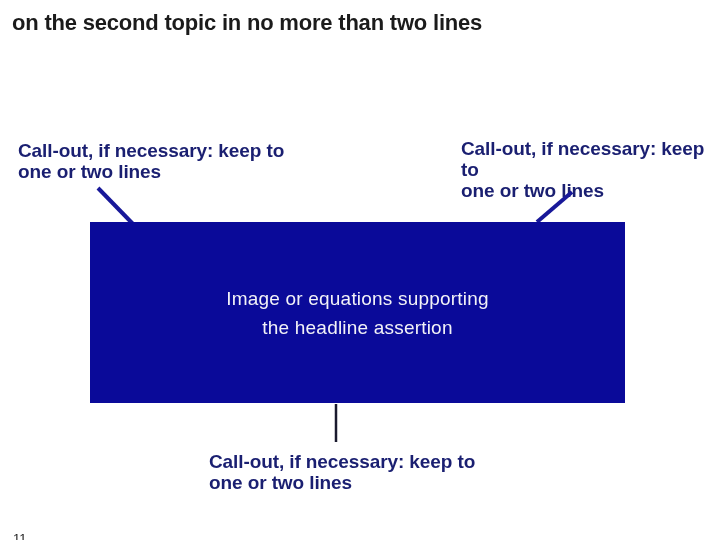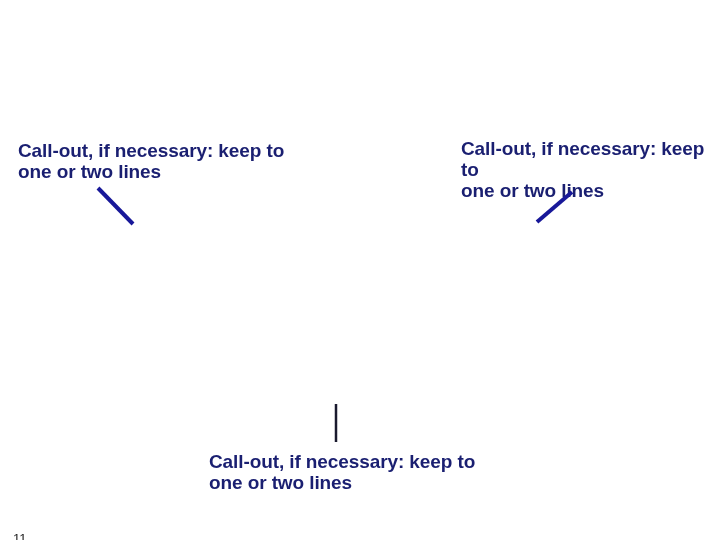--- a/index.html
+++ b/index.html
@@ -76,38 +76,45 @@
     font-size: 13px;
     color: #222;
   }
 </style>
 </head>
 <body>
 
 <div class="slide">
 
   <h1 class="headline">
+    <div>on the second topic in no more than two lines</div>
   </h1>
 
   <div class="callout callout-tl">
     <div>Call-out, if necessary: keep to</div>
     <div>one or two lines</div>
   </div>
 
   <div class="callout callout-tr">
     <div>Call-out, if necessary: keep to</div>
     <div>one or two lines</div>
   </div>
 
   <svg class="connectors" viewBox="0 0 720 540" xmlns="http://www.w3.org/2000/svg">
     <line class="connector-line" x1="98" y1="188" x2="133" y2="224"></line>
     <line class="connector-line" x1="537" y1="222" x2="572" y2="192"></line>
     <line class="connector-line-bottom" x1="336" y1="404" x2="336" y2="442"></line>
   </svg>
 
+  <div class="image-box">
+    <div class="image-box-text">
+      <div>Image or equations supporting</div>
+      <div>the headline assertion</div>
+    </div>
+  </div>
 
   <div class="callout callout-b">
     <div>Call-out, if necessary: keep to</div>
     <div>one or two lines</div>
   </div>
 
   <div class="page-number">11</div>
 
 </div>
 

